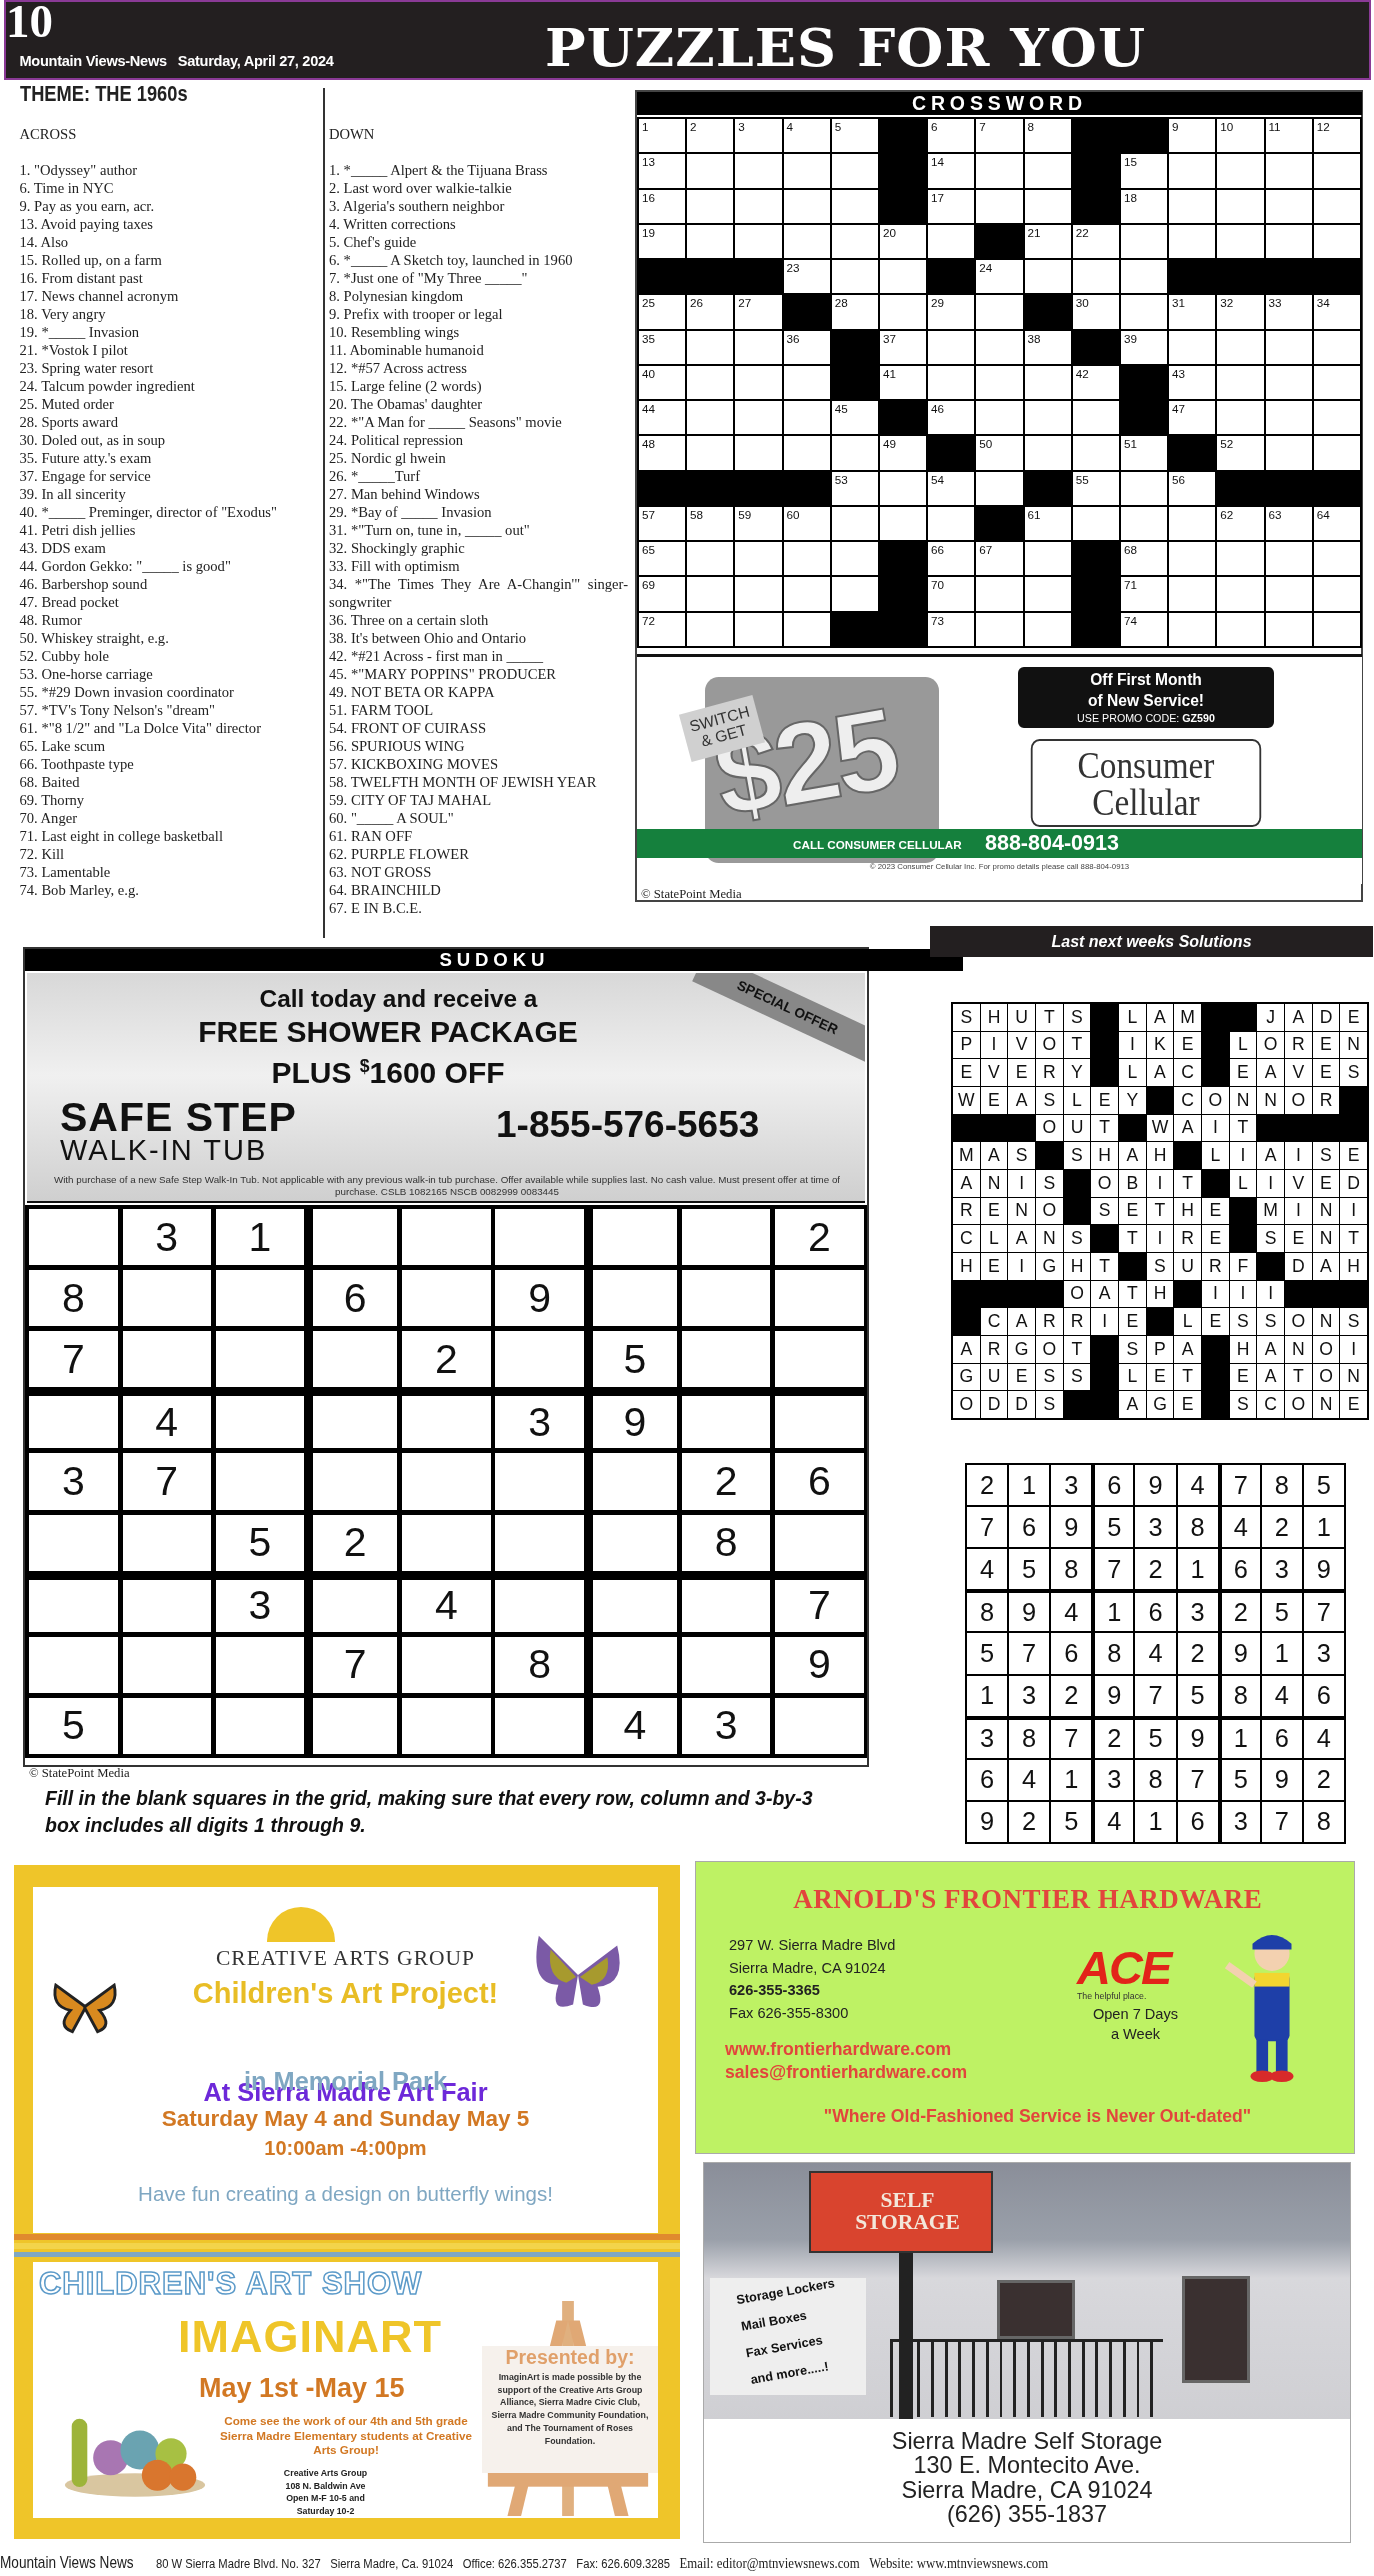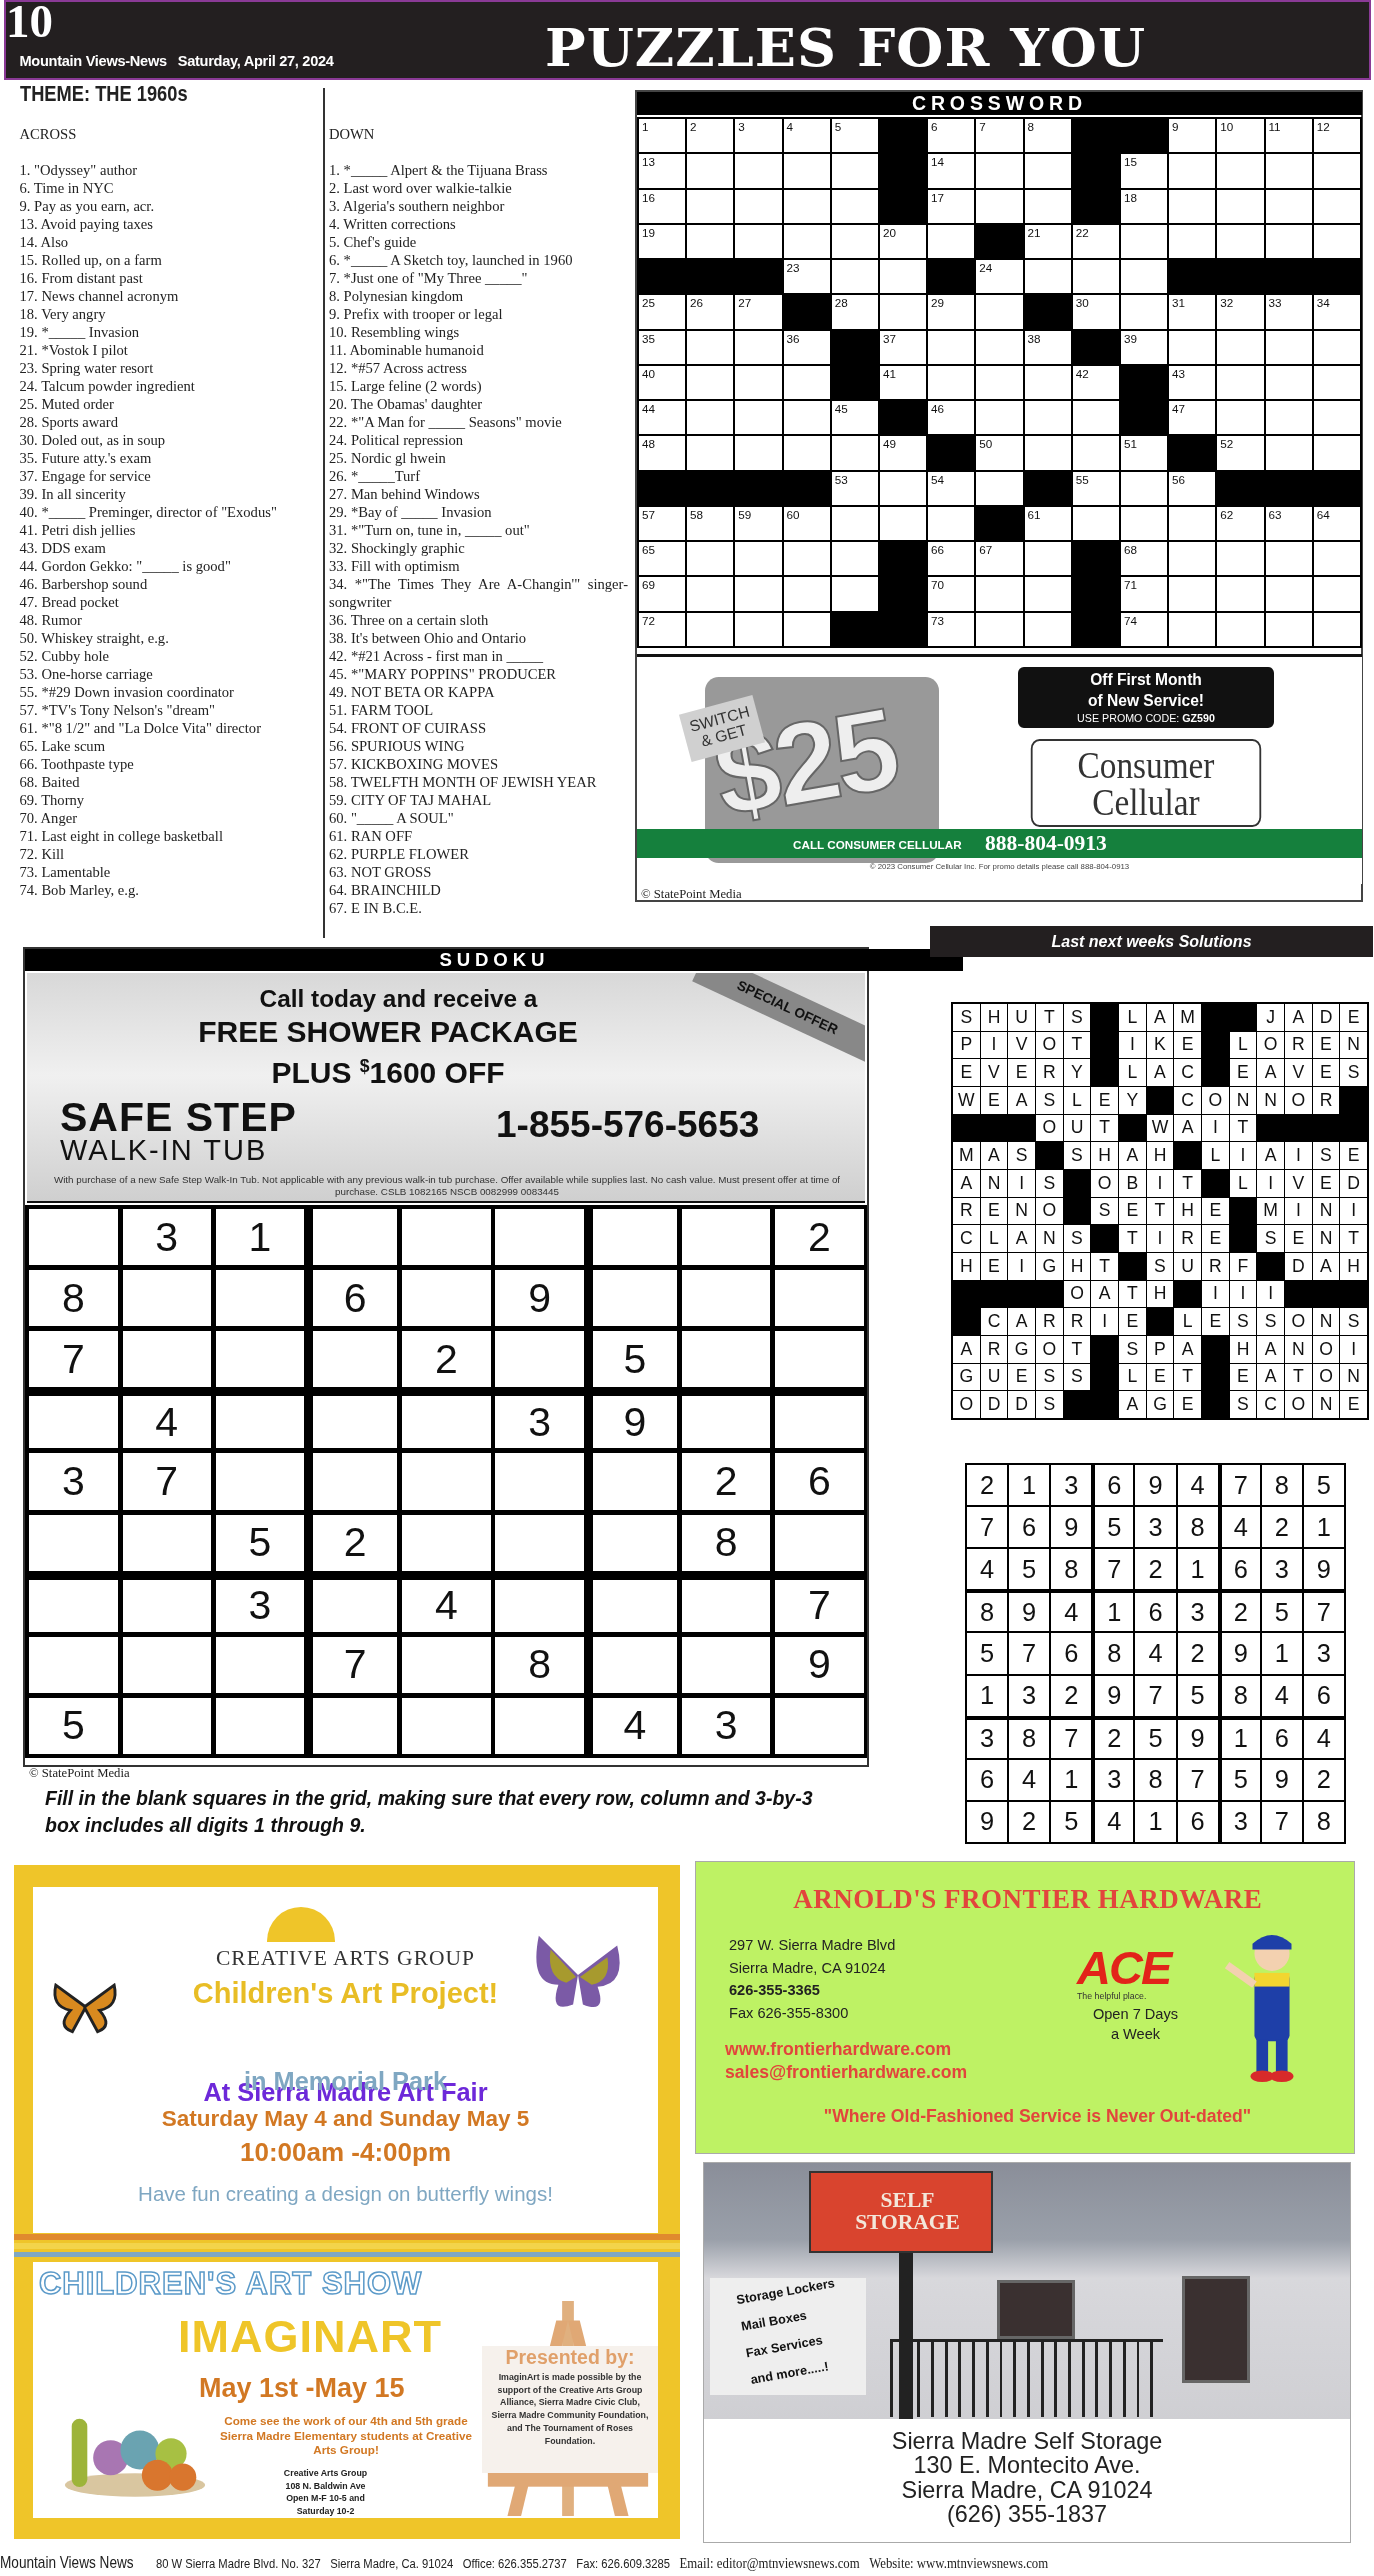--- a/index.html
+++ b/index.html
@@ -36,21 +36,21 @@
   #cc-bubble { left: 68px; top: 19.5px; width: 234px; height: 186px; background: #999; border-radius: 13.7px; }
   #cc-switch { left: 47px; top: 47px; width: 76px; height: 49px; background: #d0d0d0; transform: rotate(-15deg); font-family: "Liberation Sans", sans-serif; font-size: 15.6px; color: #333; text-align: center; line-height: 17.6px; padding-top: 5.9px; }
   #cc-amount { left: 78px; top: 39px; font-family: "Liberation Sans", sans-serif; font-weight: bold; font-size: 115px; color: #eee; -webkit-text-stroke: 2px #666; transform: rotate(-10deg); letter-spacing: -3.9px; }
   #cc-offer { left: 381px; top: 9.8px; width: 256px; height: 61px; background: #111; color: #fff; border-radius: 5.9px; text-align: center; font-family: "Liberation Sans", sans-serif; }
   #cc-offer .l1 { font-weight: bold; font-size: 15.6px; line-height: 17.6px; padding-top: 3.9px; }
   #cc-offer .l2 { font-size: 10.7px; margin-top: 2px; }
   #cc-offer .l2 b { font-weight: bold; }
   #cc-logo { left: 381px; top: 82px; width: 256px; height: 88px; border: 2px solid #333; border-radius: 9.8px; text-align: center; font-family: "Liberation Serif", serif; font-size: 37px; line-height: 37px; color: #333; padding-top: 5.9px; transform: scaleX(0.9); }
   #cc-call { left: 0; top: 172px; width: 725px; height: 29px; background: #15803d; color: #fff; font-family: "Liberation Sans", sans-serif; }
   #cc-call .lbl { position: absolute; left: 156px; top: 8.8px; font-weight: bold; font-size: 11.7px; }
-  #cc-call .phone { position: absolute; left: 348px; top: 2px; font-weight: bold; font-size: 21.5px; font-family: Liberation Serif, serif; }
+  #cc-call .phone { position: absolute; left: 348px; top: 2px; font-weight: bold; font-size: 21.5px; }
   #cc-fine { left: 0; top: 205px; width: 725px; text-align: center; font-family: "Liberation Sans", sans-serif; font-size: 7.8px; color: #444; }
   #cw-credit { left: 641px; top: 887px; font-size: 12.7px; color: #222; }
 
   
   #sd-box { left: 23.4px; top: 947px; width: 846px; height: 820px; border: 2px solid #333; }
   #sd-bar { left: 25.4px; top: 949px; width: 938px; height: 21.5px; font-size: 18.6px; line-height: 21.5px; }
   #sd-ad { left: 27px; top: 973px; width: 838px; height: 230px; background: linear-gradient(180deg, #d8d8d8 0%, #f0f0f0 45%, #cfcfcf 100%); overflow: hidden; border-bottom: 2px solid #111; }
   #sd-ad .call { position: absolute; left: 137px; top: 11.7px; width: 469px; text-align: center; font-family: "Liberation Sans", sans-serif; font-weight: bold; font-size: 24.4px; color: #111; }
   #sd-ad .big { position: absolute; left: 78px; top: 41px; width: 566px; text-align: center; font-family: "Liberation Sans", sans-serif; font-weight: bold; font-size: 30px; line-height: 35px; color: #111; }
   #sd-ad .big sup { font-size: 17.6px; }
@@ -79,21 +79,21 @@
 
   
   #ca-ad { left: 13.7px; top: 1865px; width: 666px; height: 674px; background: #efc529; }
   #ca-top { left: 33px; top: 1887px; width: 625px; height: 346px; background: #fff; text-align: center; font-family: "Liberation Sans", sans-serif; }
   #ca-sun { position: absolute; left: 234px; top: 19.5px; width: 68px; height: 35px; border-radius: 68px 68px 0 0; background: #efc529; }
   #ca-logo { position: absolute; left: 0; top: 59px; width: 625px; font-family: "Liberation Serif", serif; font-size: 21.5px; color: #333; letter-spacing: 1px; }
   #ca-title { position: absolute; left: 0; top: 90px; width: 625px; font-weight: bold; font-size: 29px; color: #e8bd25; }
   #ca-where1 { position: absolute; left: 0; top: 143px; width: 625px; font-weight: bold; font-size: 25.4px; color: #6d28d9; margin-top: 48px; }
   #ca-where2 { position: absolute; left: 0; top: 180px; width: 625px; font-weight: bold; font-size: 25.4px; color: #7fa7c2; }
   #ca-dates { position: absolute; left: 0; top: 219px; width: 625px; font-weight: bold; font-size: 22.5px; color: #d27823; }
-  #ca-times { position: absolute; left: 0; top: 250px; width: 625px; font-weight: bold; font-size: 26px; color: #d27823; }
+  #ca-times { position: absolute; left: 0; top: 250px; width: 625px; font-weight: bold; font-size: 20px; color: #d27823; }
   #ca-fun { position: absolute; left: 0; top: 295px; width: 625px; font-size: 20.5px; color: #7fa7c2; }
   .butterfly-l { position: absolute; left: 17.6px; top: 90px; width: 68px; height: 59px; }
   .butterfly-r { position: absolute; left: 496px; top: 39px; width: 98px; height: 98px; }
   #ca-stripes { left: 13.7px; top: 2234px; width: 666px; height: 27px; }
   #ca-stripes div { height: 5.9px; margin-bottom: 2.9px; }
   #ca-bottom { left: 33px; top: 2262px; width: 625px; height: 256px; background: #fff; font-family: "Liberation Sans", sans-serif; }
   #ca-show { position: absolute; left: 5.9px; top: 3.9px; font-weight: bold; font-size: 31px; color: #fff; -webkit-text-stroke: 1.5px #5b9ac9; letter-spacing: 1px; }
   #ca-imag { position: absolute; left: 145px; top: 49px; font-weight: bold; font-size: 45px; color: #efc529; letter-spacing: 1px; }
   #ca-may { position: absolute; left: 166px; top: 111px; font-weight: bold; font-size: 27px; color: #d27823; }
   #ca-come { position: absolute; left: 186px; top: 152px; width: 254px; text-align: center; font-weight: bold; font-size: 11.7px; line-height: 14.6px; color: #d27823; }

